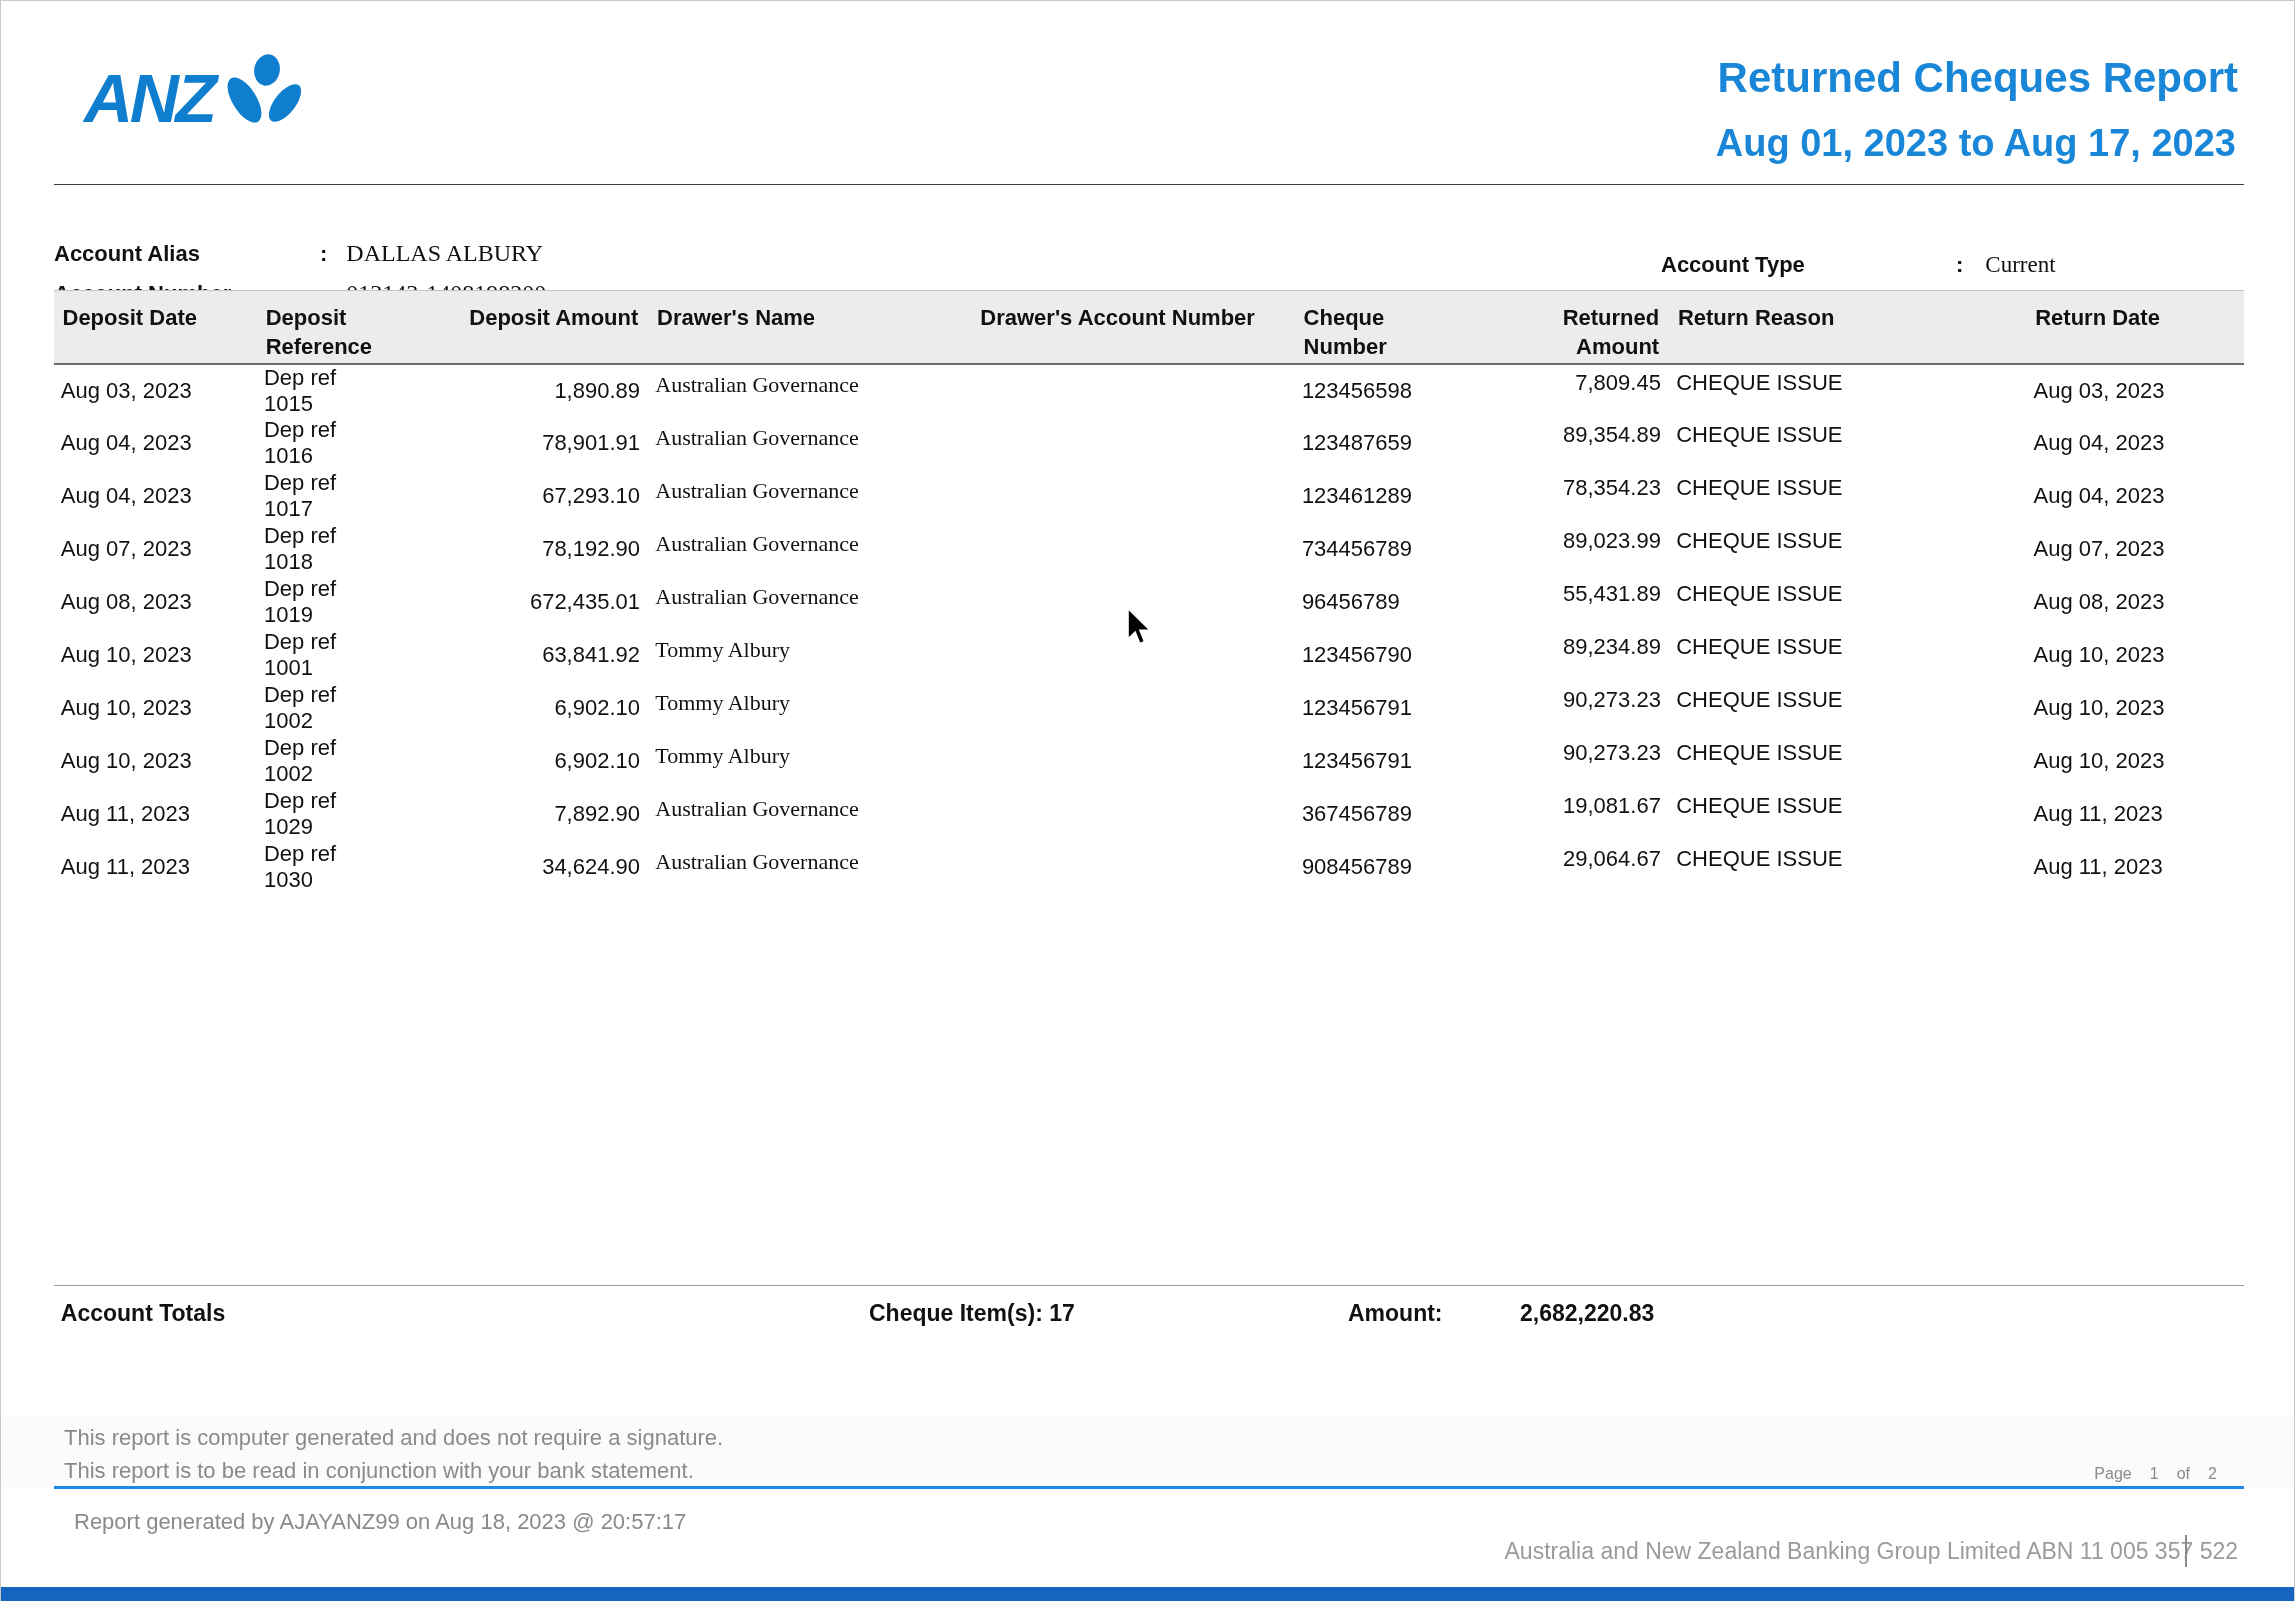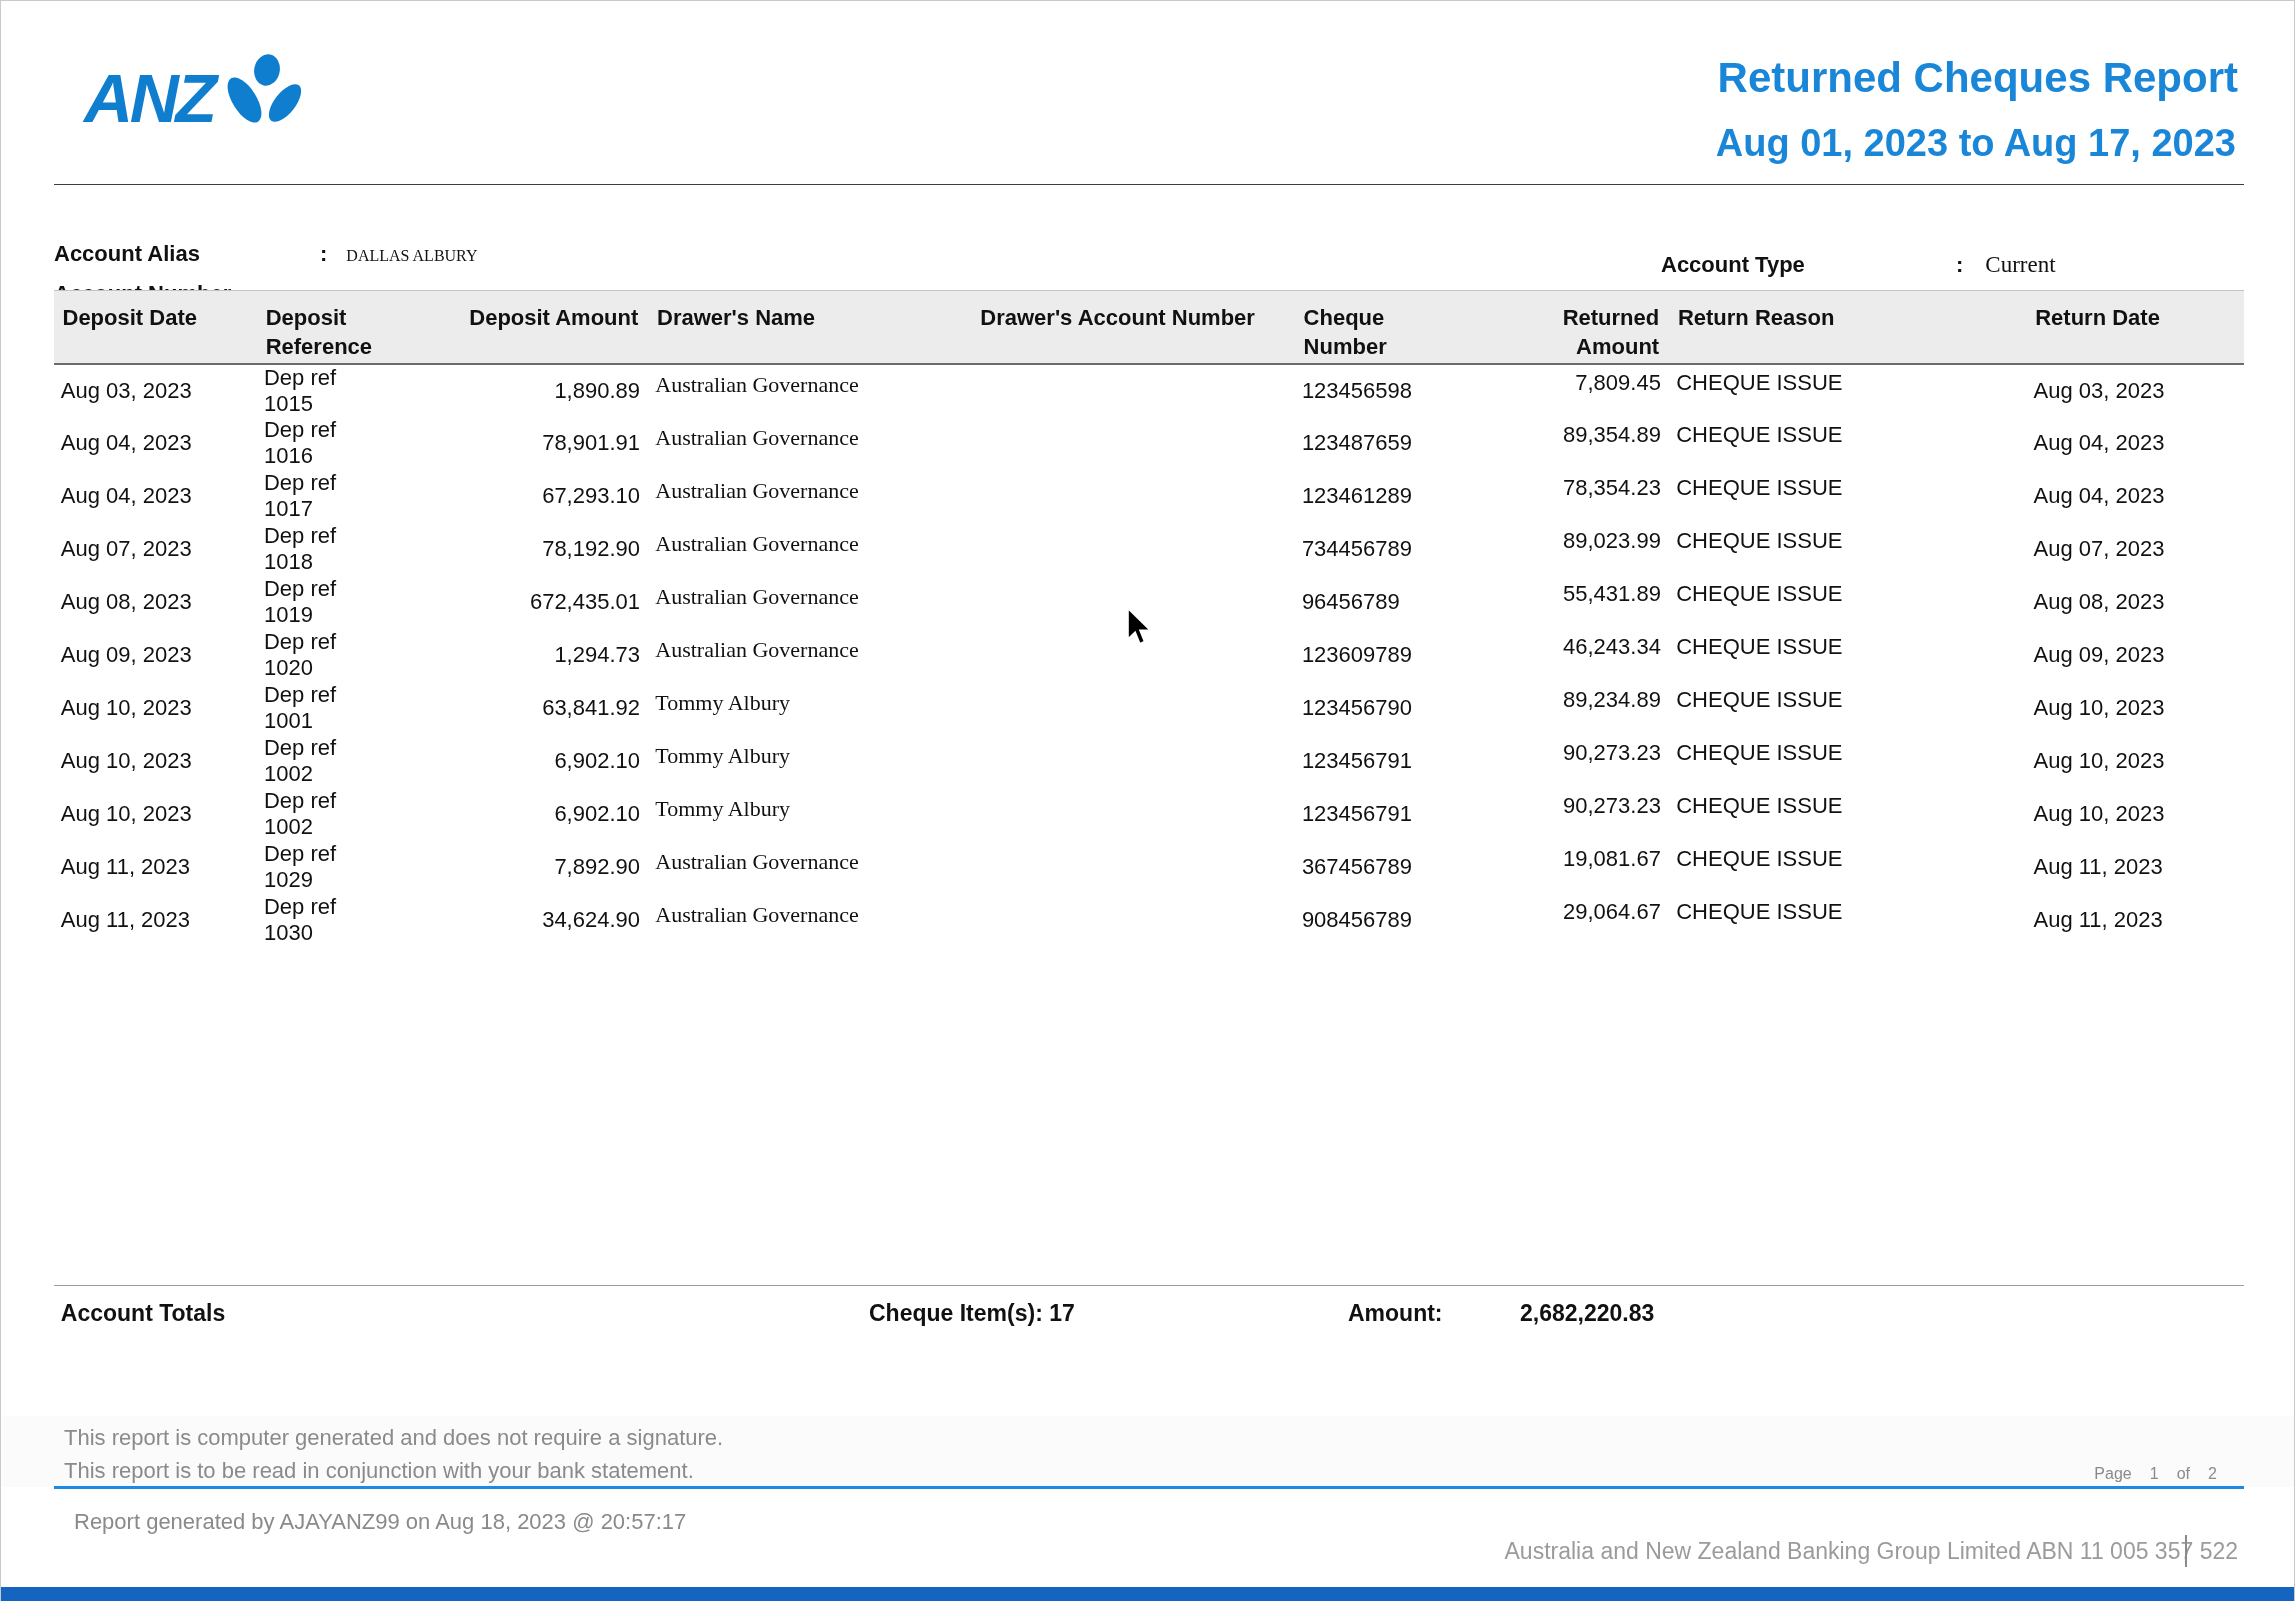--- a/index.html
+++ b/index.html
@@ -21,21 +21,21 @@
   .report-title{position:absolute;top:53px;right:56px;font-size:42px;font-weight:700;color:var(--title-blue);margin-left:12px;}
   .report-dates{position:absolute;top:121px;right:58px;font-size:38px;font-weight:700;color:var(--title-blue);}
   .header-rule{position:absolute;top:183px;left:53px;width:2190px;border-top:1.7px solid #3c3c3c;}
 
   
   .account-info{position:absolute;top:204px;left:53px;width:2190px;font-size:22px;}
   .acct-row{position:relative;height:40px;line-height:40px;}
   .lbl{display:inline-block;font-weight:700;}
   .acct-left .lbl{width:266px;margin-top:29px;}
   .colon{font-weight:700;}
-  .val{font-family:"Liberation Serif",serif;font-size:16px;margin-left:19px;}
+  .val{font-family:"Liberation Serif",serif;font-size:24px;margin-left:19px;}
   .acct-right{position:absolute;left:1607px;top:0;}
   .acct-right .lbl{width:295px;}
   .acct-right .val{margin-left:22px;font-size:23px;}
 
   
   .report-table{position:absolute;top:289px;left:53px;width:2190px;border-collapse:collapse;table-layout:fixed;}
   .report-table th{background:var(--header-gray);font-weight:700;font-size:22px;text-align:left;vertical-align:top;
     padding:12px 10.2px 0 8.5px;height:73px;white-space:pre-line;border-top:0.9px solid #c4c4c4;border-bottom:2.6px solid #6b6b6b;line-height:29px;}
   .report-table td{font-size:22px;height:53px;vertical-align:middle;padding:0 8.5px 0 6.8px;overflow:hidden;}
   .al-r{text-align:right !important;}
@@ -180,31 +180,20 @@
       <td>Dep ref 1019</td>
       <td class="al-r">672,435.01</td>
       <td class="serif lift-6">Australian Governance</td>
       <td></td>
       <td>96456789</td>
       <td class="al-r lift-9">55,431.89</td>
       <td class="lift-9">CHEQUE ISSUE</td>
       <td>Aug 08, 2023</td>
     </tr>
 
-    <tr>
-      <td>Aug 09, 2023</td>
-      <td>Dep ref 1020</td>
-      <td class="al-r">1,294.73</td>
-      <td class="serif lift-6">Australian Governance</td>
-      <td></td>
-      <td>123609789</td>
-      <td class="al-r lift-9">46,243.34</td>
-      <td class="lift-9">CHEQUE ISSUE</td>
-      <td>Aug 09, 2023</td>
-    </tr>
 
     <tr>
       <td>Aug 10, 2023</td>
       <td>Dep ref 1001</td>
       <td class="al-r">63,841.92</td>
       <td class="serif lift-6">Tommy Albury</td>
       <td></td>
       <td>123456790</td>
       <td class="al-r lift-9">89,234.89</td>
       <td class="lift-9">CHEQUE ISSUE</td>

